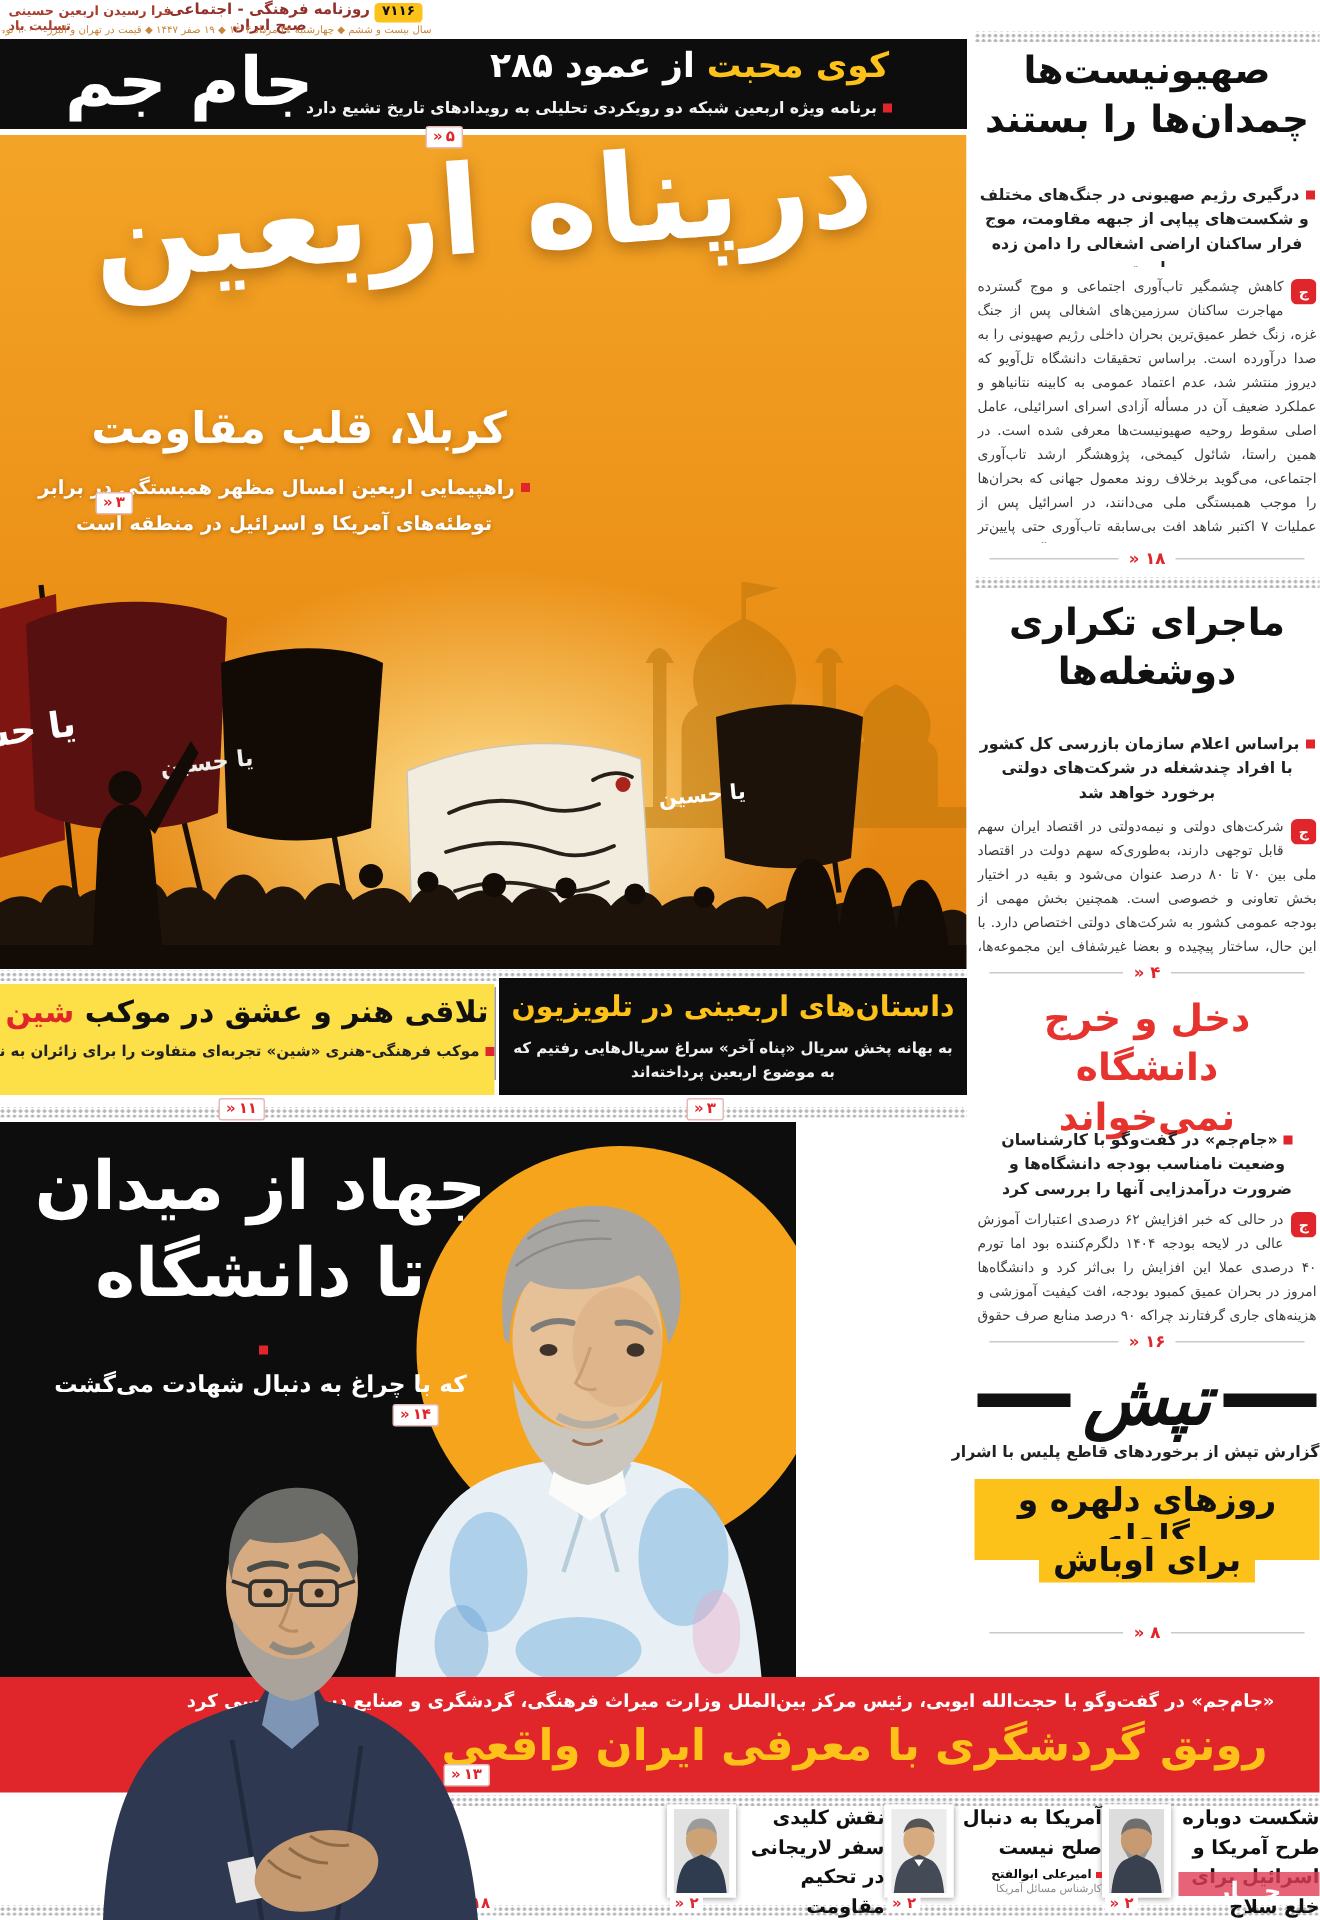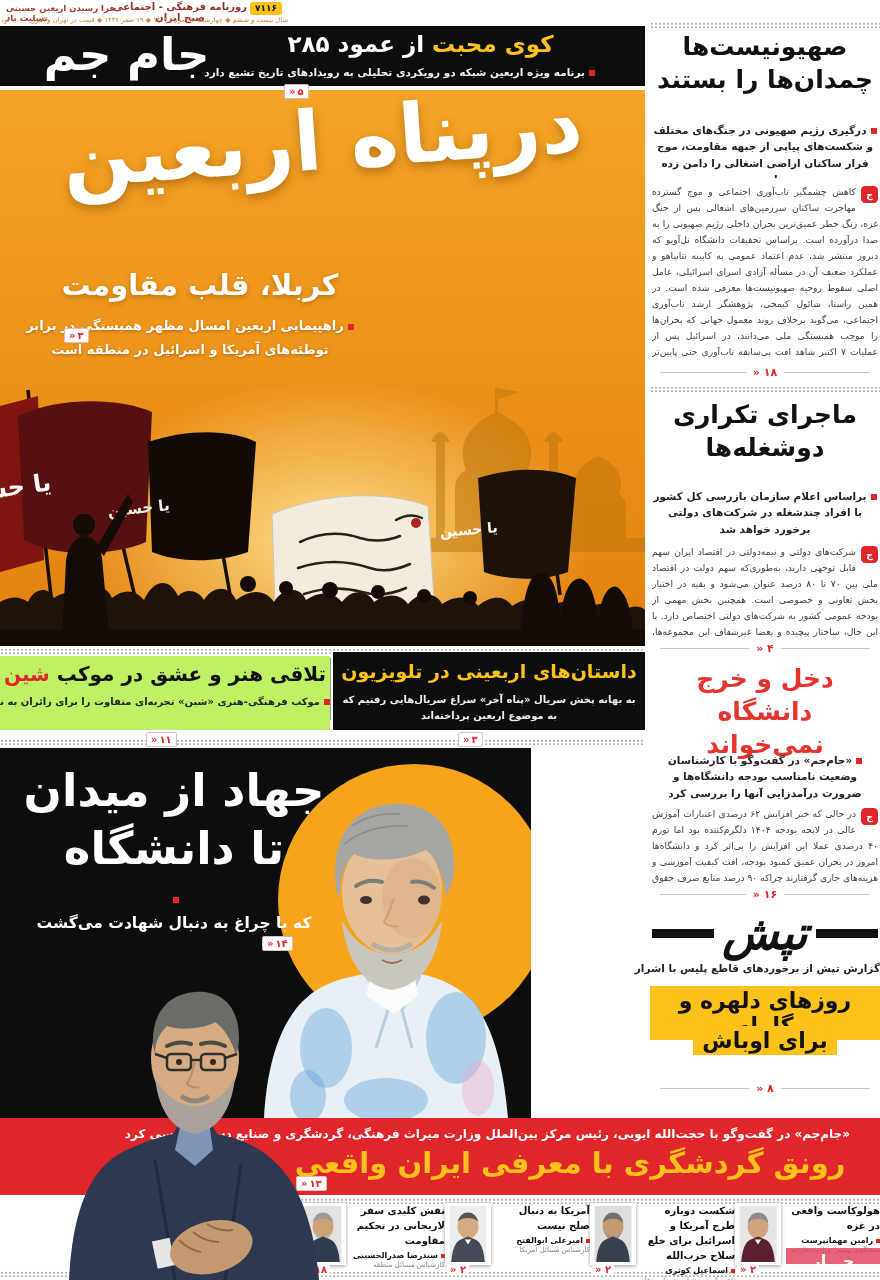--- a/index.html
+++ b/index.html
@@ -18,34 +18,34 @@
 .sq{display:inline-block;width:6px;height:6px;background:#e0252b;margin-left:4px;vertical-align:middle}
 
 .m-condolence{left:6px;top:3px;width:112px;font-size:8.5px;font-weight:bold;color:#a63c2e;text-align:left}
 .m-paper{left:112px;top:1px;width:136px;font-size:10px;font-weight:bold;color:#93302c;text-align:center}
 .m-issue{left:250px;top:2px;width:32px;background:#fdc21a;color:#111;font-size:9px;font-weight:bold;text-align:center;border-radius:3px;line-height:13px}
 .m-date{left:2px;top:16px;width:286px;font-size:6.8px;color:#c9863b;white-space:nowrap;overflow:hidden;text-align:center}
 
 .strip{left:0;top:26px;width:645px;height:60px;background:#0d0d0d}
 .logo{position:absolute;left:14px;top:-2px;width:225px;height:62px;color:#fff;font-size:45px;font-weight:900;
   text-align:center;line-height:62px;letter-spacing:-2px;white-space:nowrap}
-.tv1{position:absolute;right:52px;top:5px;width:345px;text-align:center;font-size:23px;font-weight:900;color:#fff;white-space:nowrap}
+.tv1{position:absolute;right:52px;top:5px;width:345px;text-align:right;font-size:23px;font-weight:900;color:#fff;white-space:nowrap}
 .tv1 .hl{color:#fdc21a}
 .tv2{position:absolute;right:50px;top:40px;width:380px;text-align:right;font-size:10.5px;font-weight:bold;color:#f2f2f2;white-space:nowrap}
 
 .hero{left:0;top:90px;width:645px;height:556px;overflow:hidden}
 .hero svg{position:absolute;inset:0}
 .hero-head{position:absolute;left:0;top:8px;width:645px;text-align:center;z-index:5;
   font-size:82px;font-weight:900;color:#fff;line-height:1.05;transform:rotate(-4deg);
   text-shadow:0 4px 10px rgba(110,55,0,.45);white-space:nowrap}
 .hero-kick{position:absolute;left:30px;top:178px;width:340px;z-index:5;text-align:center;
   font-size:29px;font-weight:900;color:#fff;text-shadow:0 2px 5px rgba(110,55,0,.4)}
 .hero-lead{position:absolute;left:10px;width:360px;z-index:5;text-align:center;font-size:13px;font-weight:bold;color:#fff;text-shadow:0 1px 3px rgba(110,55,0,.5);white-space:nowrap}
 
-.tzl{left:0;top:656px;width:330px;height:74px;background:#bef264}
+.tzl{left:0;top:656px;width:330px;height:74px;background:#fde047}
 .tzl-t{position:absolute;left:0;top:6px;width:100%;text-align:center;font-size:20px;font-weight:900;color:#111;white-space:nowrap}
 .tzl-t .acc{color:#e0252b}
 .tzl-s{position:absolute;left:0;top:40px;width:100%;text-align:center;font-size:10px;font-weight:bold;color:#222;white-space:nowrap}
 .tzr{left:333px;top:652px;width:312px;height:78px;background:#0d0d0d}
 .tzr-t{position:absolute;left:0;top:8px;width:100%;text-align:center;font-size:19px;font-weight:900;color:#fdc21a;white-space:nowrap}
 .tzr-s{position:absolute;left:6px;top:40px;width:300px;text-align:center;font-size:10px;font-weight:bold;color:#f0f0f0;line-height:1.55}
 .vsep{left:330px;top:658px;width:1px;height:62px;background:#999;position:absolute}
 
 .feat{left:0;top:748px;width:531px;height:370px;background:#0d0d0d;overflow:hidden}
 .feat-h{position:absolute;left:0;width:348px;text-align:center;color:#fff;font-weight:900;font-size:45px;z-index:6;white-space:nowrap}
@@ -69,21 +69,21 @@
 .tapesh .bar{flex:1;height:9px;background:#111}
 .tapesh .word{font-size:46px;font-weight:900;font-style:italic;color:#111;line-height:1}
 .tp-tag{left:650px;top:962px;width:230px;text-align:center;font-size:10.5px;font-weight:bold;color:#222;white-space:nowrap}
 .tp-y{left:650px;width:230px;text-align:center}
 .tp-y span{display:inline-block;background:#fdc21a;color:#111;font-size:22px;font-weight:900;padding:2px 9px}
 
 .oprow{left:300px;top:1203px;width:580px;height:64px;display:flex;z-index:5}
 .opcell{width:145px;display:flex;gap:5px}
 .pframe{width:46px;height:62px;background:#fff;border:3px solid #fff;box-shadow:0 1px 4px rgba(0,0,0,.4);flex:none}
 .optxt{flex:1;min-width:0;text-align:right}
-.op-t{font-size:10px;font-weight:800;color:#101010;line-height:1.5}
+.op-t{font-size:13px;font-weight:800;color:#101010;line-height:1.5}
 .op-n{font-size:8px;font-weight:800;color:#101010;margin-top:3px;white-space:nowrap}
 .op-n .sq{width:4px;height:4px;margin-left:3px}
 .op-r{font-size:7.2px;color:#8a8a8a;white-space:nowrap}
 .opbadge{position:absolute;z-index:20;background:#fff;color:#e0252b;font-size:10px;font-weight:bold;padding:0 3px;white-space:nowrap}
 .opbadge::after{content:" «"}
 
 .wm{left:786px;top:1248px;width:94px;height:16px;background:rgba(225,60,85,.8);z-index:50;
   color:#fff;font-size:16px;font-weight:900;text-align:center;line-height:25px;letter-spacing:1px}
 </style>
 </head>
@@ -273,36 +273,20 @@
   <div class="abs banner">
     <div class="ban-intro">«جام‌جم» در گفت‌وگو با حجت‌الله ایوبی، رئیس مرکز بین‌الملل وزارت میراث فرهنگی، گردشگری و صنایع دستی بررسی کرد</div>
     <div class="ban-head">رونق گردشگری با معرفی ایران واقعی</div>
   </div>
   <div class="chip" style="left:296px;top:1176px;z-index:30"><span>۱۳</span></div>
   <div class="dots" style="left:300px;top:1197px;width:580px"></div>
 
   <div class="abs oprow">
     <div class="opcell">
       <div class="optxt">
-        <div class="op-t">هولوکاست واقعی در غزه</div>
-        <div class="op-n"><span class="sq"></span><span>رامین مهمانپرست</span></div>
-        <div class="op-r">سخنگوی پیشین وزارت خارجه</div>
-      </div>
-      <div class="pframe">
-        <svg viewBox="0 0 46 70" width="40" height="56">
-            <rect width="46" height="70" fill="#e6e6e6"></rect>
-            <ellipse cx="23" cy="26" rx="13" ry="15" fill="#d0a57d"></ellipse>
-            <path d="M10,22 q2,-14 13,-14 q11,0 13,14 q-4,-6 -13,-6 q-9,0 -13,6 z" fill="#8d8d8b"></path>
-            <path d="M2,70 q2,-24 12,-28 l9,-4 l9,4 q10,4 12,28 z" fill="#5c2030"></path>
-            <path d="M19,42 l4,6 l4,-6 z" fill="#fff"></path>
-          </svg>
-      </div>
-    </div>
-    <div class="opcell">
-      <div class="optxt">
         <div class="op-t">شکست دوباره طرح آمریکا و اسرائیل برای خلع سلاح حزب‌الله</div>
         <div class="op-n"><span class="sq"></span><span>اسماعیل کوثری</span></div>
         <div class="op-r">عضو کمیسیون امنیت ملی مجلس</div>
       </div>
       <div class="pframe">
         <svg viewBox="0 0 46 70" width="40" height="56">
             <rect width="46" height="70" fill="#dddddd"></rect>
             <ellipse cx="23" cy="26" rx="13" ry="15" fill="#c89a72"></ellipse>
             <path d="M10,22 q2,-14 13,-14 q11,0 13,14 q-4,-6 -13,-6 q-9,0 -13,6 z" fill="#6f6f6d"></path>
             <path d="M13,32 q10,14 20,0 q-2,12 -10,12 q-8,0 -10,-12 z" fill="#9a948c"></path>

